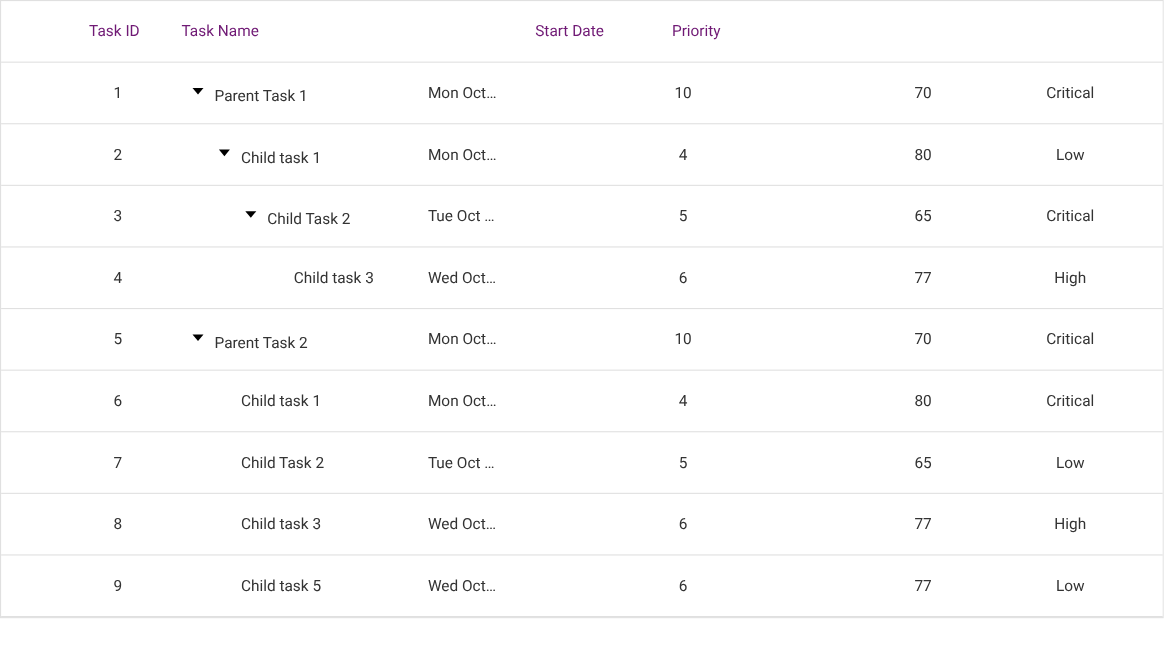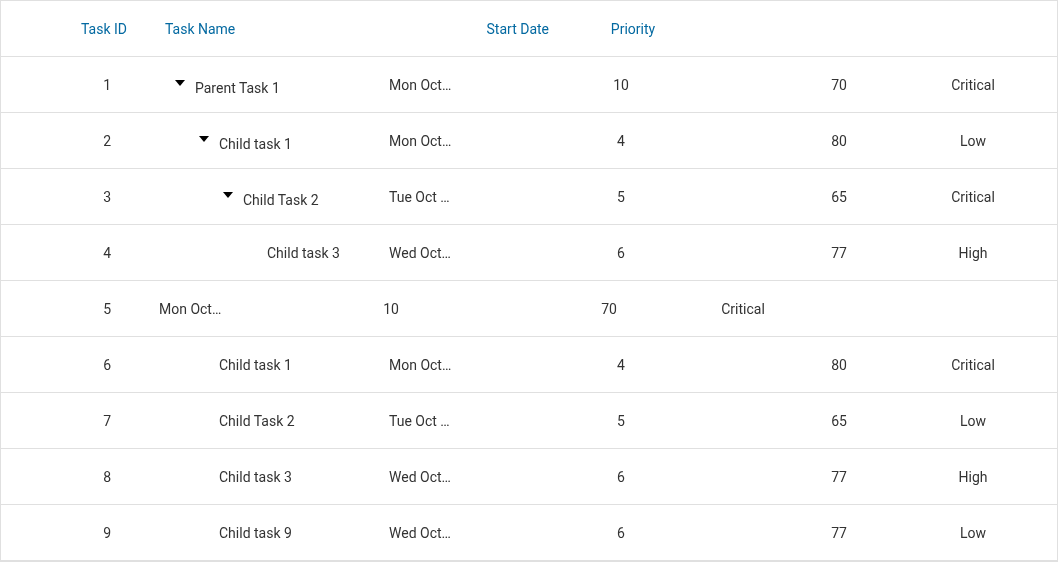--- a/index.html
+++ b/index.html
@@ -16,21 +16,21 @@
       border: 1px solid #e0e0e0;
       width: 100%;
     }
     .header-row {
       display: flex;
       border-bottom: 1px solid #e0e0e0;
       height: 56px;
       align-items: center;
     }
     .header-cell {
-      color: #0369a1;
+      color: #701a75;
       font-weight: 400;
       padding: 0 8px;
       white-space: nowrap;
       overflow: hidden;
       text-overflow: ellipsis;
     }
     .data-row {
       display: flex;
       border-bottom: 1px solid #e0e0e0;
       height: 56px;
@@ -124,20 +124,24 @@
         <div class="cell col-name"><span class="name-content indent-noicon-4">
             <span>Child task 3</span>
           </span></div>
         <div class="cell col-start">Wed Oct…</div>
         <div class="cell col-duration">6</div>
         <div class="cell col-progress">77</div>
         <div class="cell col-priority">High</div>
       </div>
       <div class="data-row">
         <div class="cell col-id">5</div>
+        <div class="cell col-name"><span class="name-content indent-1">
+            <span class="expand-icon"></span>
+            <span>Parent Task 2</span>
+          </span></div>
         <div class="cell col-start">Mon Oct…</div>
         <div class="cell col-duration">10</div>
         <div class="cell col-progress">70</div>
         <div class="cell col-priority">Critical</div>
       </div>
       <div class="data-row">
         <div class="cell col-id">6</div>
         <div class="cell col-name"><span class="name-content indent-noicon-2">
             <span>Child task 1</span>
           </span></div>
@@ -162,21 +166,21 @@
             <span>Child task 3</span>
           </span></div>
         <div class="cell col-start">Wed Oct…</div>
         <div class="cell col-duration">6</div>
         <div class="cell col-progress">77</div>
         <div class="cell col-priority">High</div>
       </div>
       <div class="data-row">
         <div class="cell col-id">9</div>
         <div class="cell col-name"><span class="name-content indent-noicon-2">
-            <span>Child task 9</span>
+            <span>Child task 5</span>
           </span></div>
         <div class="cell col-start">Wed Oct…</div>
         <div class="cell col-duration">6</div>
         <div class="cell col-progress">77</div>
         <div class="cell col-priority">Low</div>
       </div>
     </div>
 </div>
 
 </body></html>

